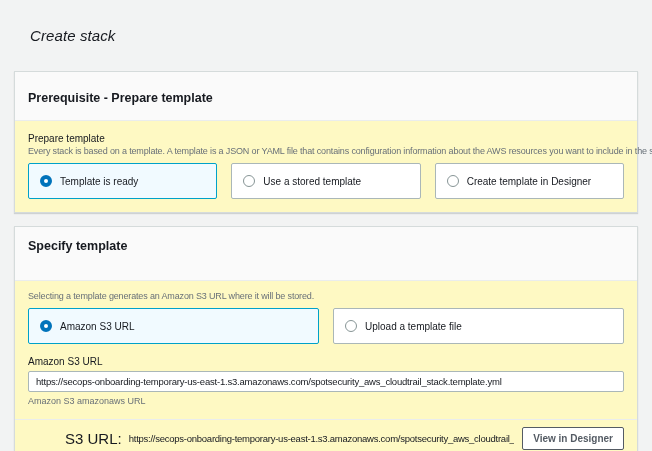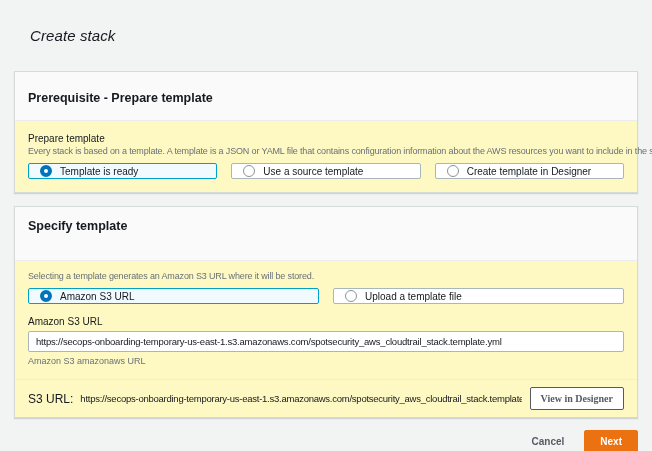--- a/index.html
+++ b/index.html
@@ -35,21 +35,21 @@
     letter-spacing: -0.1px;
   }
   .card-body { padding: 10px 13px 13px; }
   .field-label { font-size: 10px; margin: 2px 0 2px; }
   .field-desc {
     font-size: 9px; color: #687078; margin-bottom: 7px;
     letter-spacing: -0.15px; white-space: nowrap;
   }
   .tile-row { display: flex; gap: 14px; }
   .tile {
-    flex: 1; height: 16px;
+    flex: 1; height: 36px;
     border: 1px solid #aab7b8; border-radius: 2px;
     background: #fff;
     display: flex; align-items: center;
     padding: 0 11px;
     cursor: pointer;
   }
   .tile.selected { background: #f1faff; border-color: #00a1c9; }
   .radio {
     width: 12px; height: 12px; border-radius: 50%;
     border: 1px solid #879596; background: #fff; flex: 0 0 12px;
@@ -64,29 +64,29 @@
     font-family: "Liberation Sans", sans-serif;
     color: #16191f; background: #fff;
     letter-spacing: -0.2px;
   }
   .hint { font-size: 9px; color: #687078; margin-top: 4px; }
   .card-footer {
     border-top: 1px solid #eaeded;
     padding: 7px 13px;
     display: flex; align-items: center;
   }
-  .s3-label { font-size: 12px; margin-right: 7px; white-space: nowrap; }
+  .s3-label { font-size: 15px; margin-right: 7px; white-space: nowrap; margin-left: 37px; }
   .s3-value {
     font-size: 9.5px; flex: 1; white-space: nowrap;
     overflow: hidden; letter-spacing: -0.25px;
   }
   .btn-normal {
     background: #fff; border: 1px solid #545b64; border-radius: 2px;
     color: #545b64; font-weight: 700; font-size: 10px;
-    font-family: Liberation Serif, serif;
+    font-family: Liberation Sans, sans-serif;
     padding: 5px 10px; margin-left: 8px;
     white-space: nowrap; cursor: pointer;
   }
   .actions {
     display: flex; justify-content: flex-end; align-items: center;
     padding: 12px 0 0; gap: 20px;
   }
   .btn-link {
     background: none; border: none;
     color: #545b64; font-weight: 700; font-size: 10px;
@@ -114,21 +114,21 @@
     <div class="card-body">
       <div class="field-label">Prepare template</div>
       <div class="field-desc">Every stack is based on a template. A template is a JSON or YAML file that contains configuration information about the AWS resources you want to include in the stack.</div>
       <div class="tile-row">
         <div class="tile selected">
           <span class="radio checked"></span>
           <span class="tile-label">Template is ready</span>
         </div>
         <div class="tile">
           <span class="radio"></span>
-          <span class="tile-label">Use a source template</span>
+          <span class="tile-label">Use a stored template</span>
         </div>
         <div class="tile">
           <span class="radio"></span>
           <span class="tile-label">Create template in Designer</span>
         </div>
       </div>
     </div>
   </section>
 
   <section class="card">

